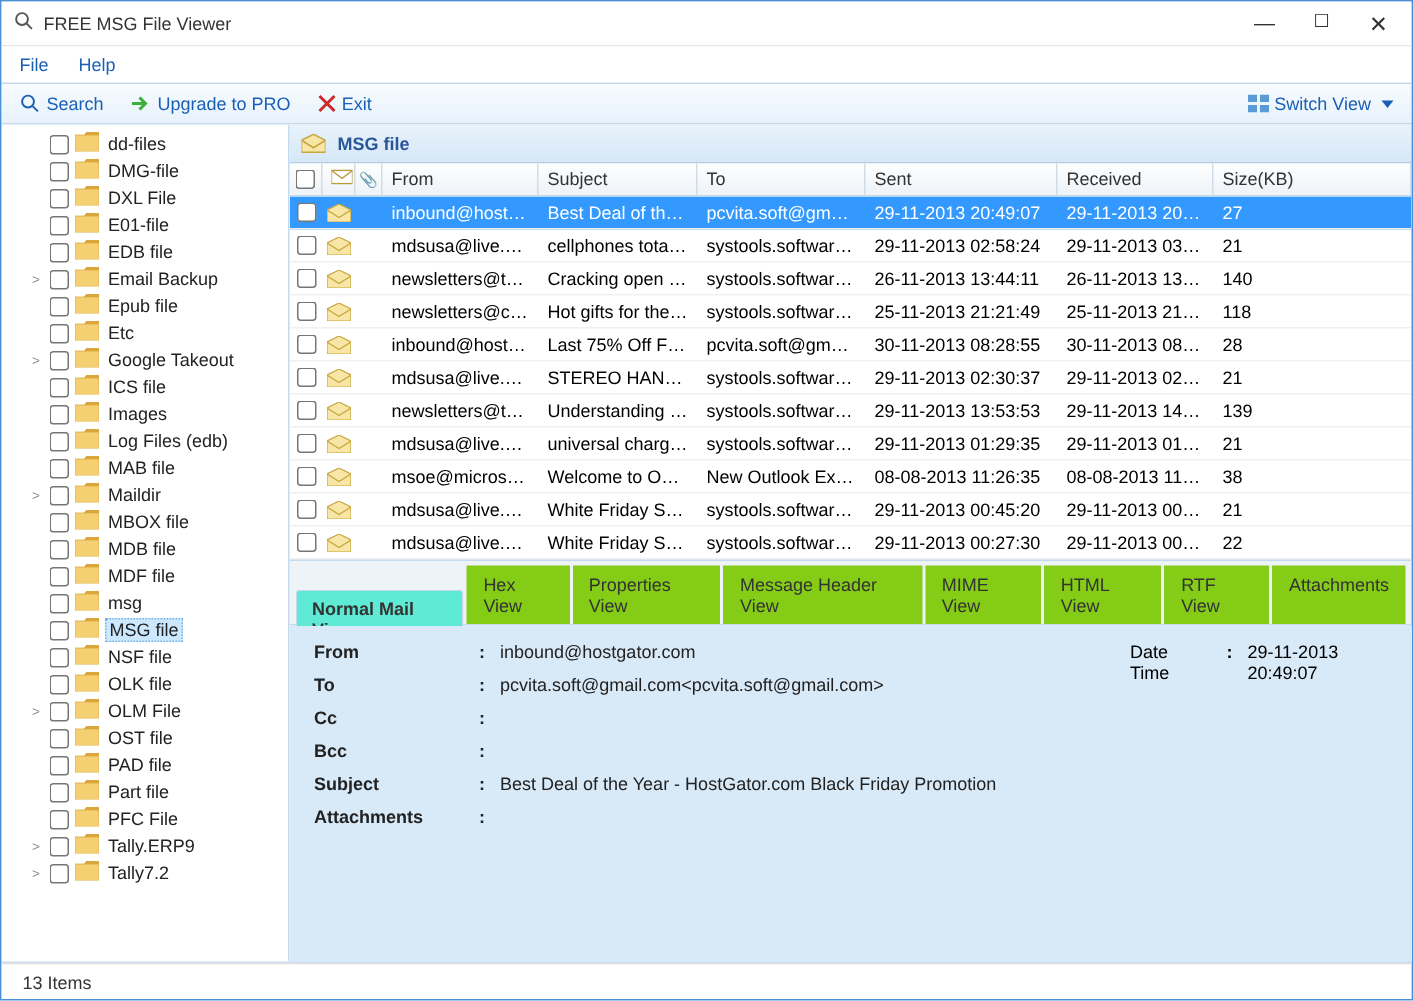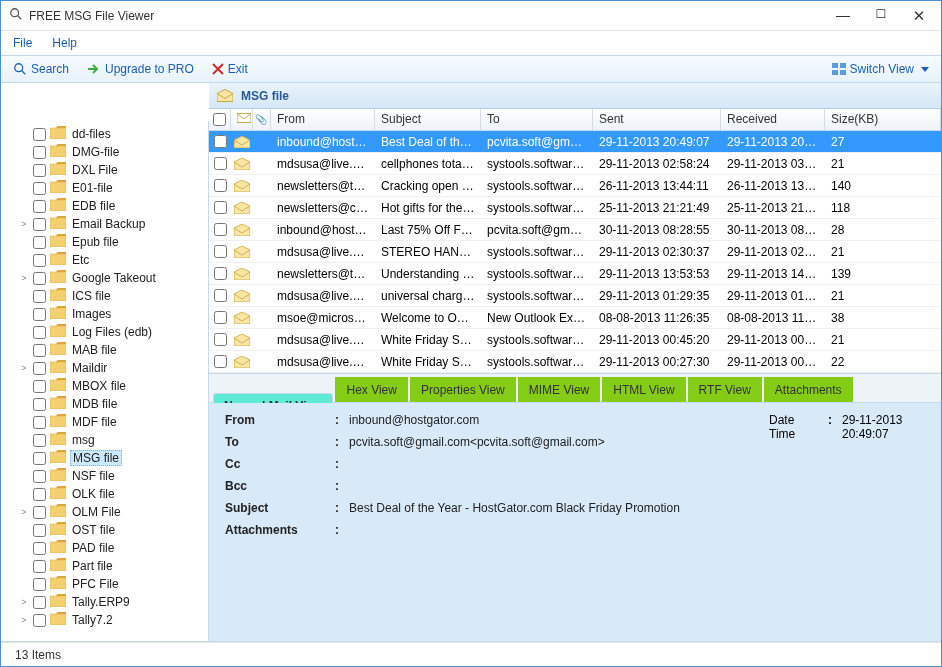--- a/index.html
+++ b/index.html
@@ -8,21 +8,21 @@
 .titlebar .title-icon { margin-right: 6px; }
 .titlebar .title { flex: 1; color: #333; }
 .win-controls { display: flex; gap: 18px; padding-right: 4px; }
 .win-controls span { cursor: pointer; font-size: 14px; color: #333; width: 20px; text-align: center; }
 .menubar { height: 24px; display: flex; align-items: center; padding: 0 12px; gap: 20px; background: #fff; }
 .menubar span { color: #1a5fb4; cursor: pointer; }
 .toolbar { height: 28px; display: flex; align-items: center; padding: 0 6px; gap: 6px; background: linear-gradient(#f6fbff,#e8f2fb); border-top: 1px solid #c5d9ed; border-bottom: 1px solid #c5d9ed; }
 .tb-btn { display: flex; align-items: center; gap: 4px; padding: 2px 6px; cursor: pointer; color: #1a5fb4; text-align: center; }
 .tb-spacer { flex: 1; }
 .content { flex: 1; display: flex; overflow: hidden; border-bottom: 1px solid #c5d9ed; }
-.tree-panel { width: 208px; border-right: 1px solid #c5d9ed; overflow-y: auto; overflow-x: auto; padding: 4px 0; background: #fff; position: relative; margin-top: 38px; }
+.tree-panel { width: 192px; border-right: 1px solid #c5d9ed; overflow-y: auto; overflow-x: auto; padding: 4px 0; background: #fff; position: relative; }
 .tree-panel::-webkit-scrollbar, .preview-body::-webkit-scrollbar, .right-panel .msg-list::-webkit-scrollbar { height: 16px; width: 16px; }
 .tree-panel::-webkit-scrollbar-thumb, .preview-body::-webkit-scrollbar-thumb { background: #cdcdcd; border: 1px solid #aaa; }
 .tree-panel::-webkit-scrollbar-track, .preview-body::-webkit-scrollbar-track { background: #f0f0f0; }
 .tree-panel::-webkit-scrollbar-button, .preview-body::-webkit-scrollbar-button { background: #f0f0f0; border: 1px solid #ccc; width:16px; height:16px; }
 .tree-item { display: flex; align-items: center; padding: 1px 0 1px 18px; gap: 4px; cursor: pointer; white-space: nowrap; height: 18px; }
 .tree-item .expander { width: 10px; text-align: center; color: #888; font-size: 9px; }
 .tree-item input[type=checkbox] { width: 13px; height: 13px; }
 .tree-item .folder-icon { display:inline-block; }
 .tree-item.selected .label { background: #cce8ff; border: 1px dotted #7ab3e0; padding: 0 2px; }
 .tree-item .label { color: #222; padding: 0 2px; }
@@ -607,20 +607,21 @@
           <div class="mc sent">29-11-2013 00:27:30</div>
           <div class="mc recv">29-11-2013 00:30:11</div>
           <div class="mc size">22</div>
         </div>
       </div>
 
     <div class="preview-tabs">
       <div class="tab active">Normal Mail View</div>
       <div class="tab">Hex View</div>
       <div class="tab">Properties View</div>
+      <div class="tab">Message Header View</div>
       <div class="tab">MIME View</div>
       <div class="tab">HTML View</div>
       <div class="tab">RTF View</div>
       <div class="tab">Attachments</div>
     </div>
 
     <div class="preview-body" style="position:relative;">
       <div class="preview-meta">
         <div class="mlabel">From</div>
         <div class="mcolon">:</div>

